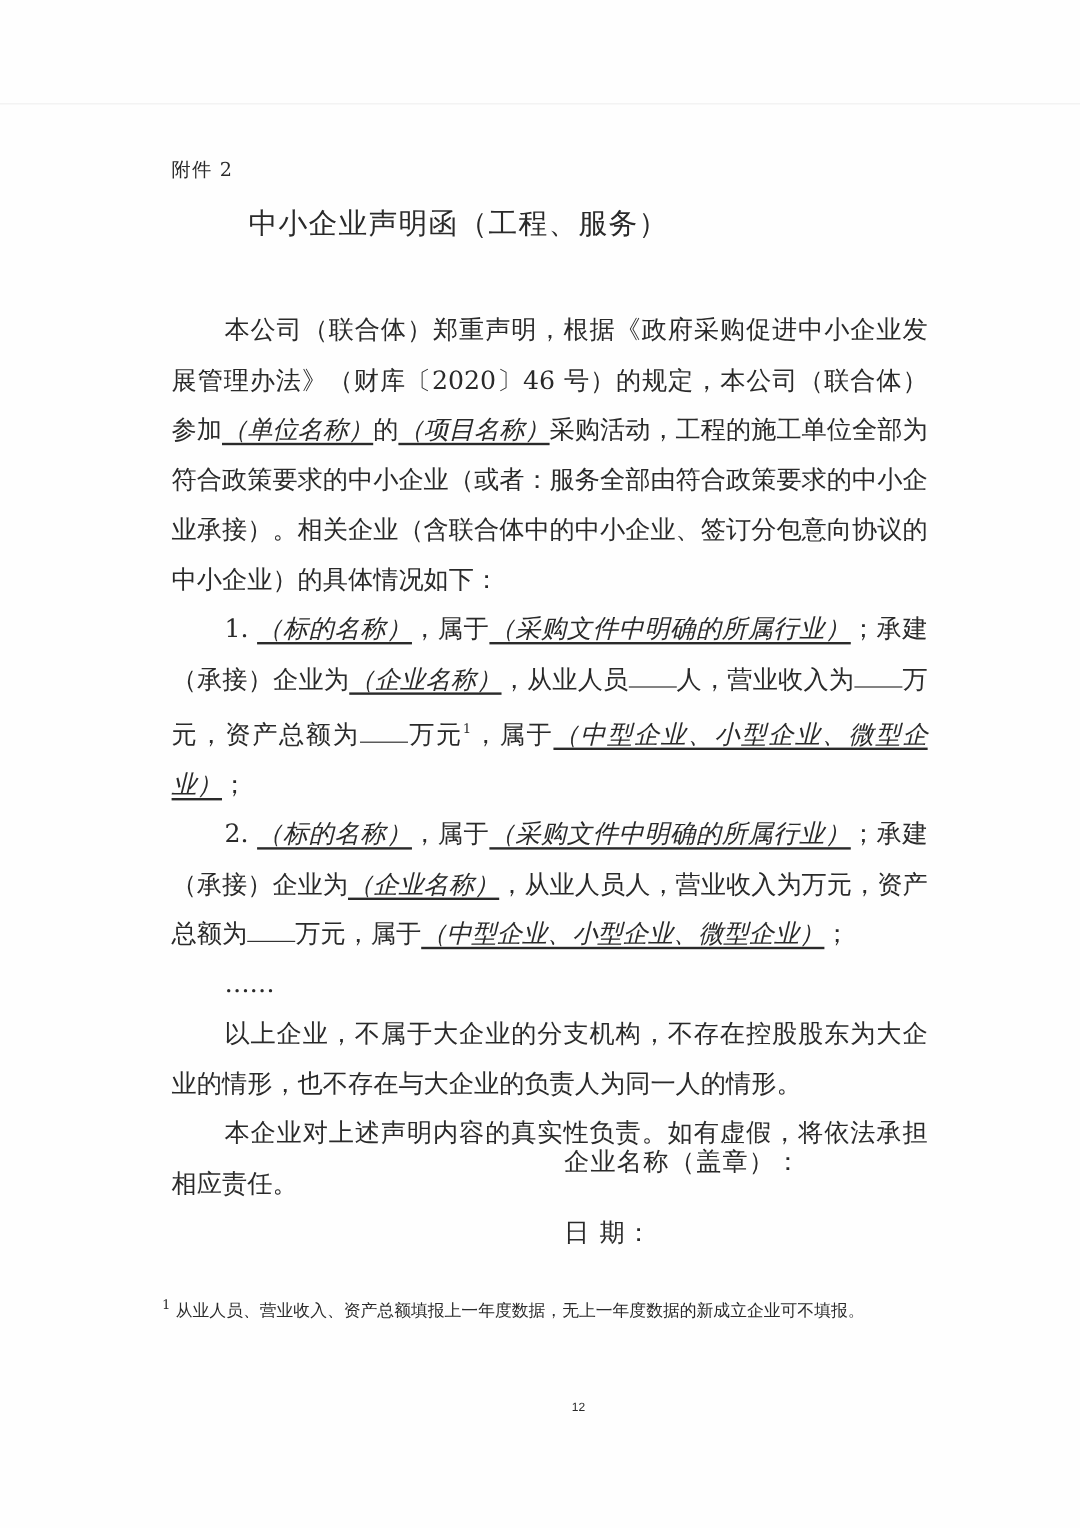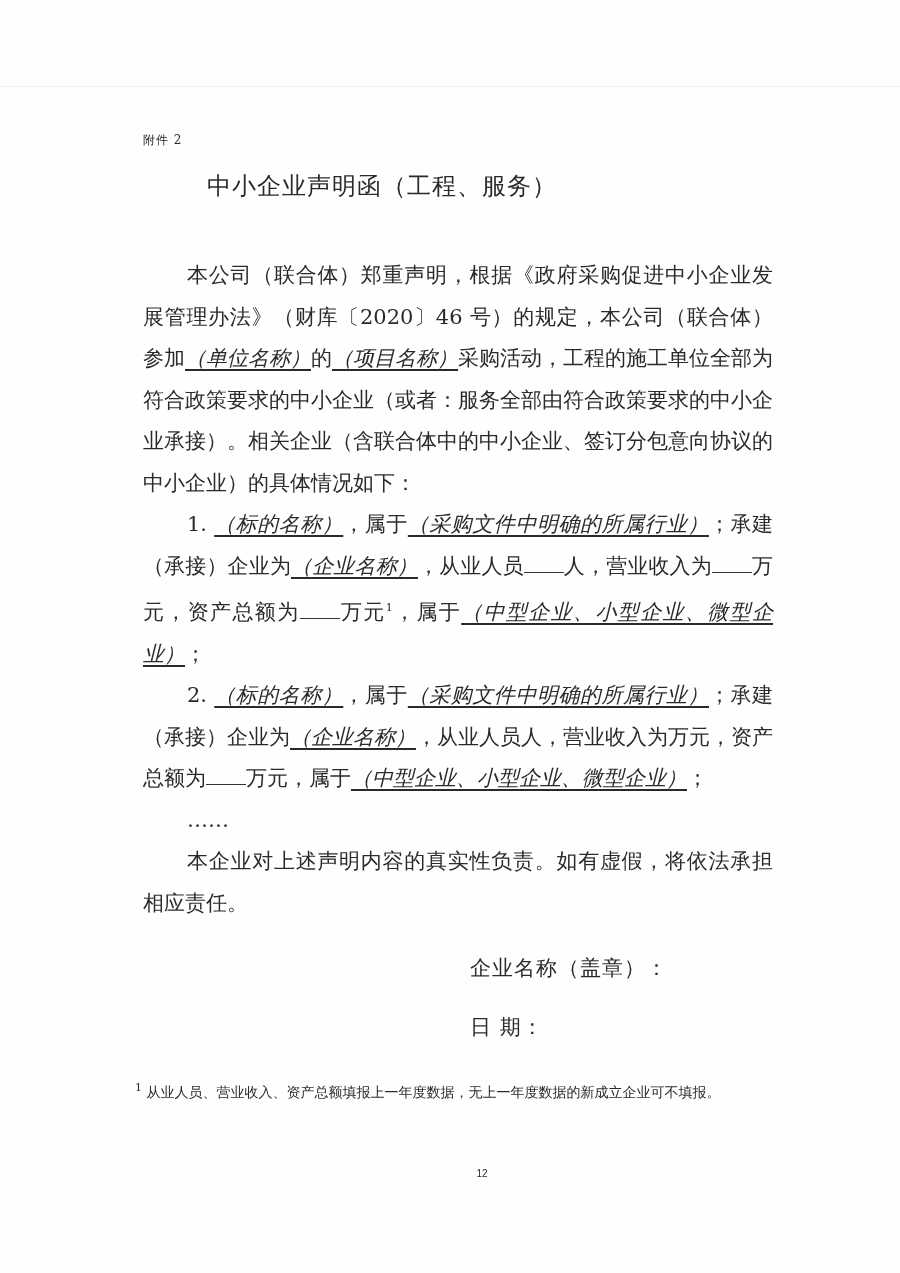--- a/index.html
+++ b/index.html
@@ -1,20 +1,20 @@
 <!DOCTYPE html>
 <html><head>
 <meta charset="utf-8">
 <style>
   html, body { margin: 0; padding: 0; }
   body {
     width: 900px; height: 1273px; background: #fefefe; position: relative; overflow: hidden;
     font-family: "DejaVu Serif", "Liberation Serif", serif; color: #2a2a2a;
   }
-  .attach { position: absolute; left: 143px; top: 132px; font-size: 12px; letter-spacing: 1px; }
+  .attach { position: absolute; left: 143px; top: 132px; font-size: 16px; letter-spacing: 1px; }
   .title { position: absolute; left: 0; width: 764px; top: 170px; text-align: center; font-size: 24px; letter-spacing: 1px; }
   .body { position: absolute; left: 143px; top: 255px; width: 630px; font-size: 21px; line-height: 41.5px; text-align: justify; }
   .body p { margin: 0; }
   .indent { text-indent: 44px; }
   .u { text-decoration: underline; text-underline-offset: 4px; font-style: italic; margin-top: 35px; }
   .blank { display: inline-block; width: 40px; border-bottom: 1px solid #333; height: 18px; vertical-align: baseline; }
   .sup { font-size: 11px; vertical-align: super; }
   .sign { position: absolute; left: 470px; font-size: 21px; letter-spacing: 1px; }
   .footnote { position: absolute; left: 135px; top: 1075px; width: 630px; font-size: 14px; line-height: 26px; }
   .pagenum { position: absolute; left: 0; width: 900px; top: 1168px; text-align: center; font-size: 10px; font-family: "Liberation Sans", sans-serif; padding-left: 32px; }
@@ -29,20 +29,21 @@
 <div class="title">中小企业声明函（工程、服务）</div>
 
 <div class="body">
   <p class="indent"><span>本公司（联合体）郑重声明，根据《政府采购促进中小企业发展管理办法》（财库〔2020〕46 号）的规定，本公司（联合体）参加</span><span class="u">（单位名称）</span><span>的</span><span class="u">（项目名称）</span><span>采购活动，工程的施工单位全部为符合政策要求的中小企业（或者：服务全部由符合政策要求的中小企业承接）。相关企业（含联合体中的中小企业、签订分包意向协议的中小企业）的具体情况如下：</span></p>
 
   <p class="indent"><span>1.</span> <span class="u">（标的名称）</span><span>，属于</span><span class="u">（采购文件中明确的所属行业）</span><span>；承建（承接）企业为</span><span class="u">（企业名称）</span><span>，从业人员</span><span class="blank"></span><span>人，营业收入为</span><span class="blank"></span><span>万元，资产总额为</span><span class="blank"></span><span>万元</span><span class="sup">1</span><span>，属于</span><span class="u">（中型企业、小型企业、微型企业）</span><span>；</span></p>
 
   <p class="indent"><span>2.</span> <span class="u">（标的名称）</span><span>，属于</span><span class="u">（采购文件中明确的所属行业）</span><span>；承建（承接）企业为</span><span class="u">（企业名称）</span><span>，从业人员人，营业收入为万元，资产总额为</span><span class="blank"></span><span>万元，属于</span><span class="u">（中型企业、小型企业、微型企业）</span><span>；</span></p>
 
   <p class="indent">……</p>
+  <p class="indent">以上企业，不属于大企业的分支机构，不存在控股股东为大企业的情形，也不存在与大企业的负责人为同一人的情形。</p>
   <p class="indent">本企业对上述声明内容的真实性负责。如有虚假，将依法承担相应责任。</p>
 </div>
 
 <div class="sign" style="top:954px;">企业名称（盖章）：</div>
 <div class="sign" style="top:1013px;">日  期：</div>
 
 <div class="footnote"><span class="sup">1</span> <span>从业人员、营业收入、资产总额填报上一年度数据，无上一年度数据的新成立企业可不填报。</span></div>
 
 <div class="pagenum">12</div>
 

